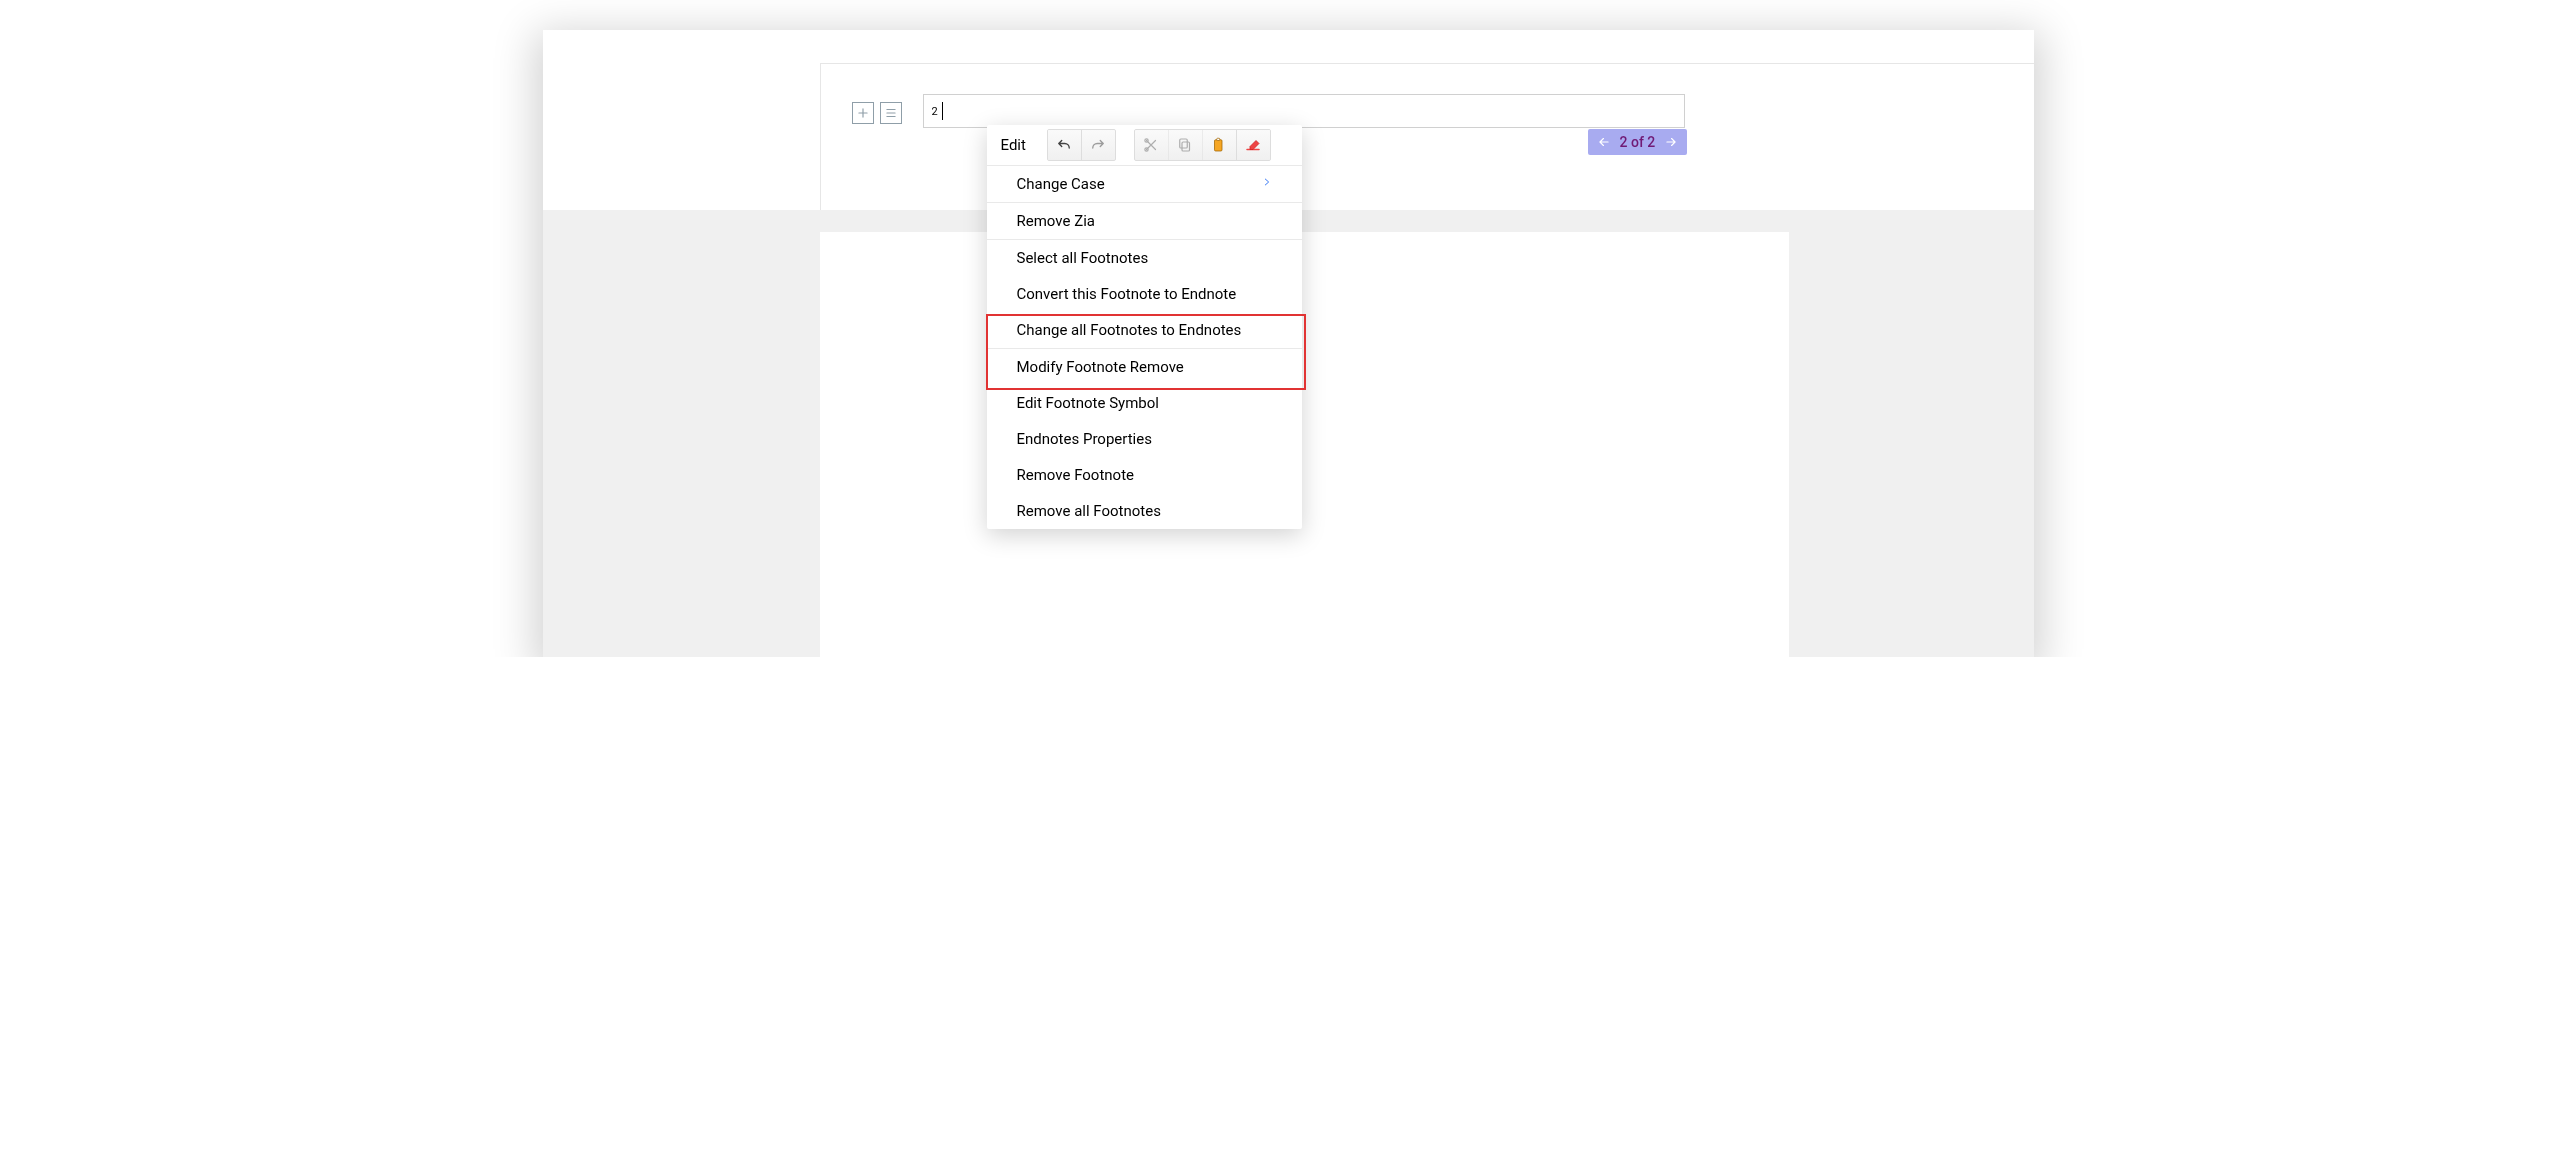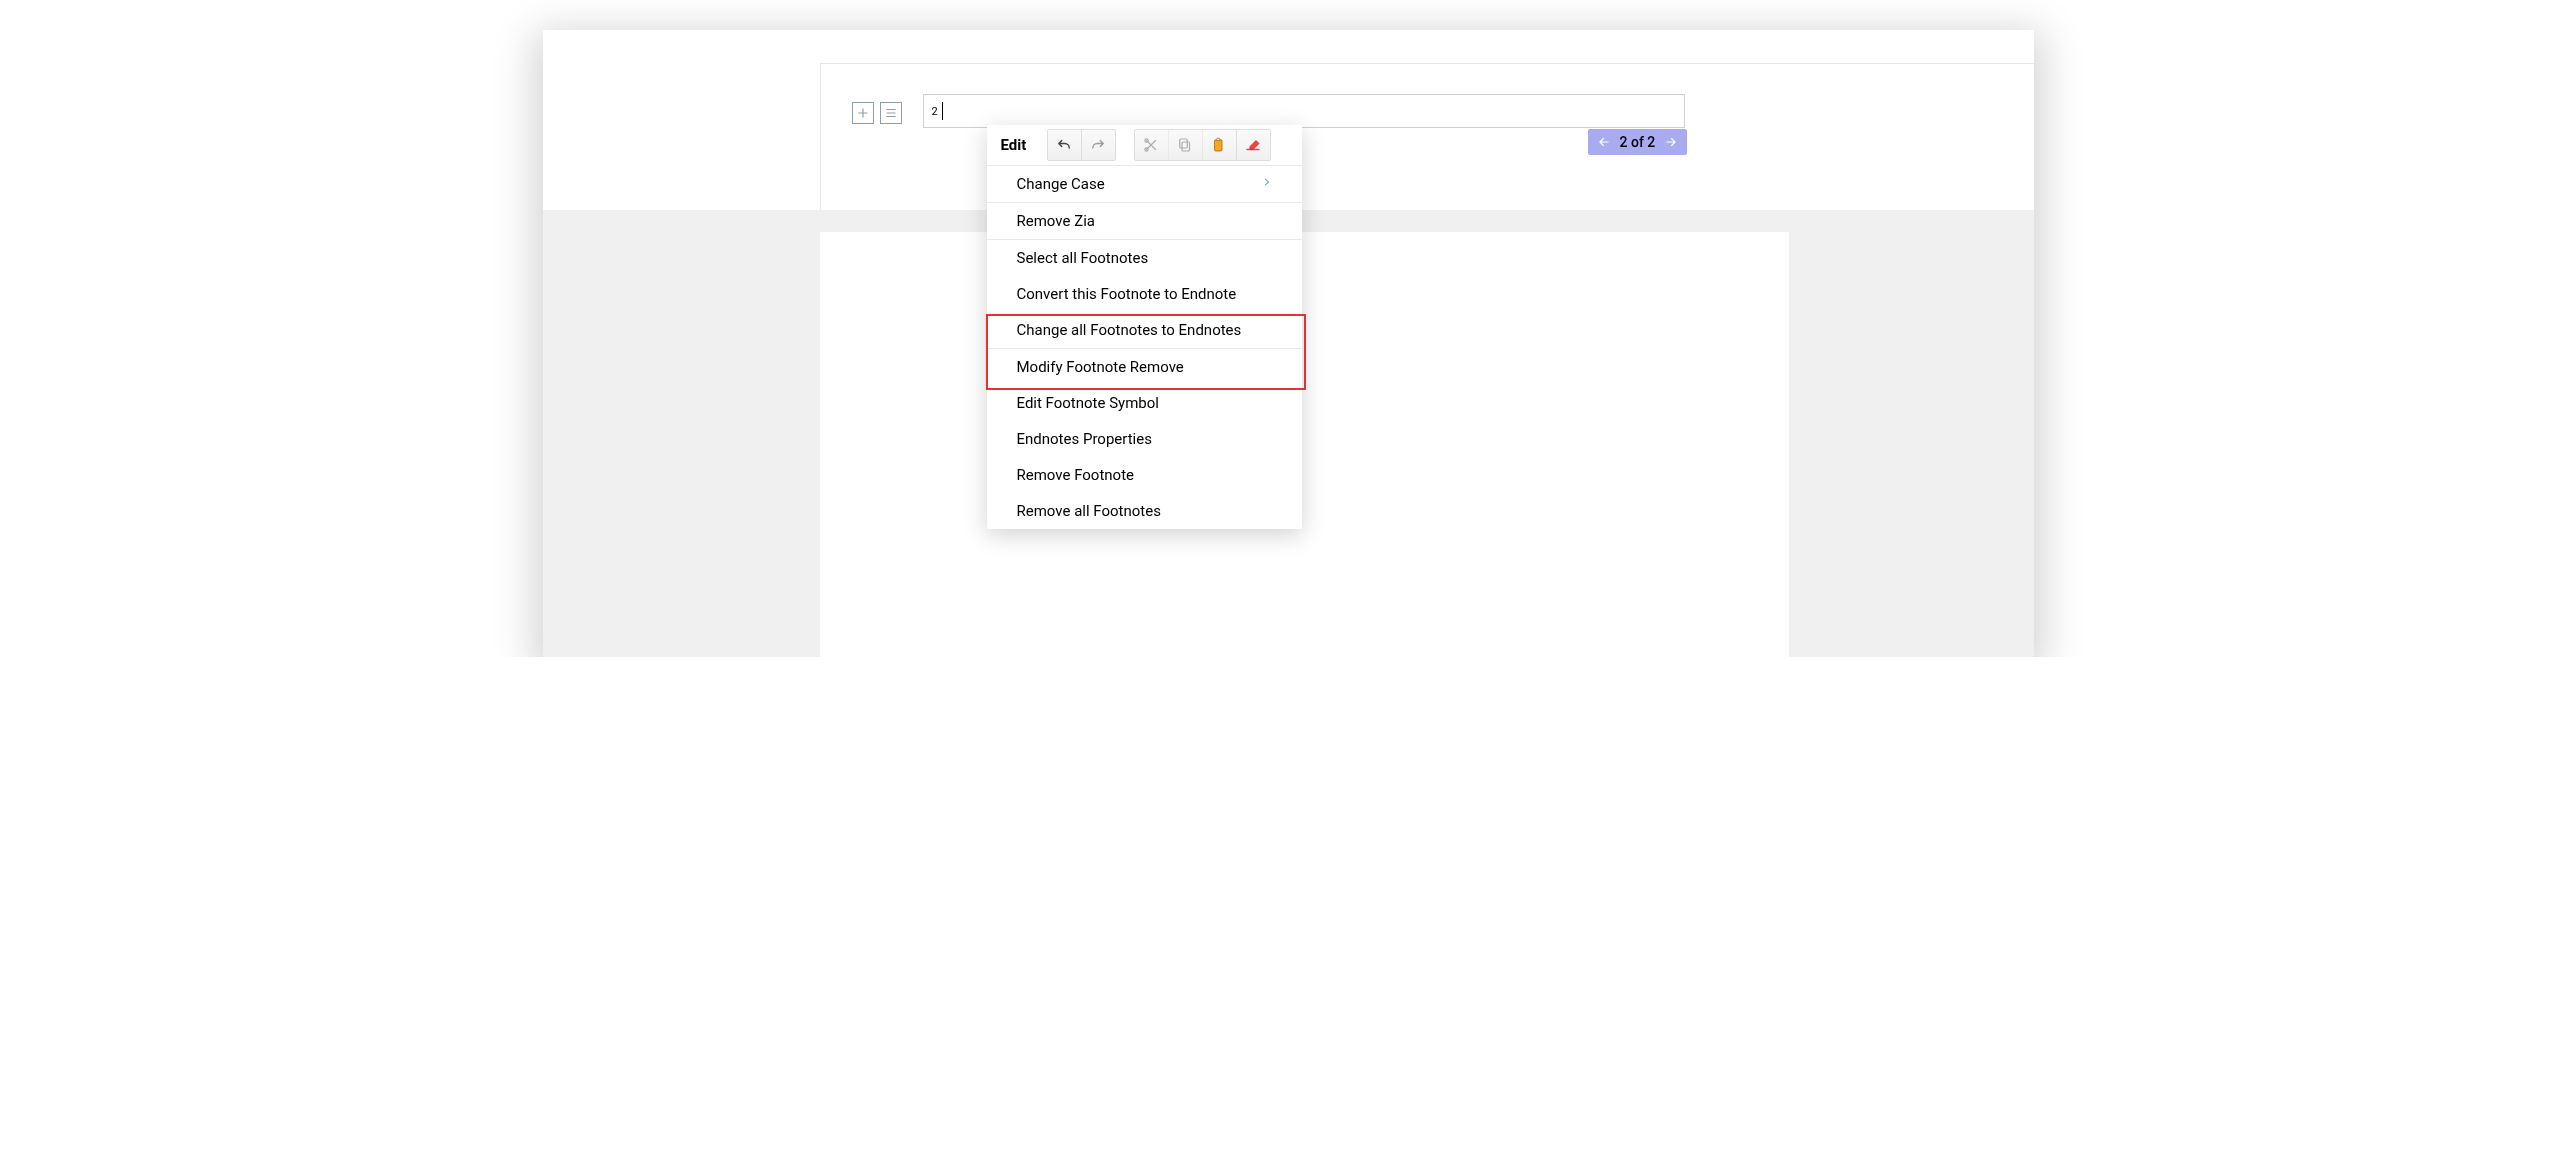--- a/index.html
+++ b/index.html
@@ -88,21 +88,21 @@
   }
 
   .float-counter {
     position: absolute;
     left: 1045px;
     top: 99px;
     height: 26px;
     display: flex;
     align-items: center;
     background: #a8abf0;
-    color: #000000;
+    color: #701a75;
     font-size: 14px;
     font-weight: 500;
     padding: 0 8px;
     gap: 8px;
     border-radius: 2px;
   }
   .float-counter .arrow-btn {
     width: 16px;
     height: 16px;
     display: flex;
@@ -134,21 +134,20 @@
   }
 
   .menu-header {
     display: flex;
     align-items: center;
     padding: 10px 14px;
     gap: 18px;
   }
   .menu-header-label {
     min-width: 28px;
-    font-weight: bold;
   }
   .btn-group {
     display: inline-flex;
     border: 1px solid #ddd;
     border-radius: 2px;
     overflow: hidden;
     background: linear-gradient(#fafafa,#f0f0f0);
   }
   .btn-group .mini {
     width: 33px;

